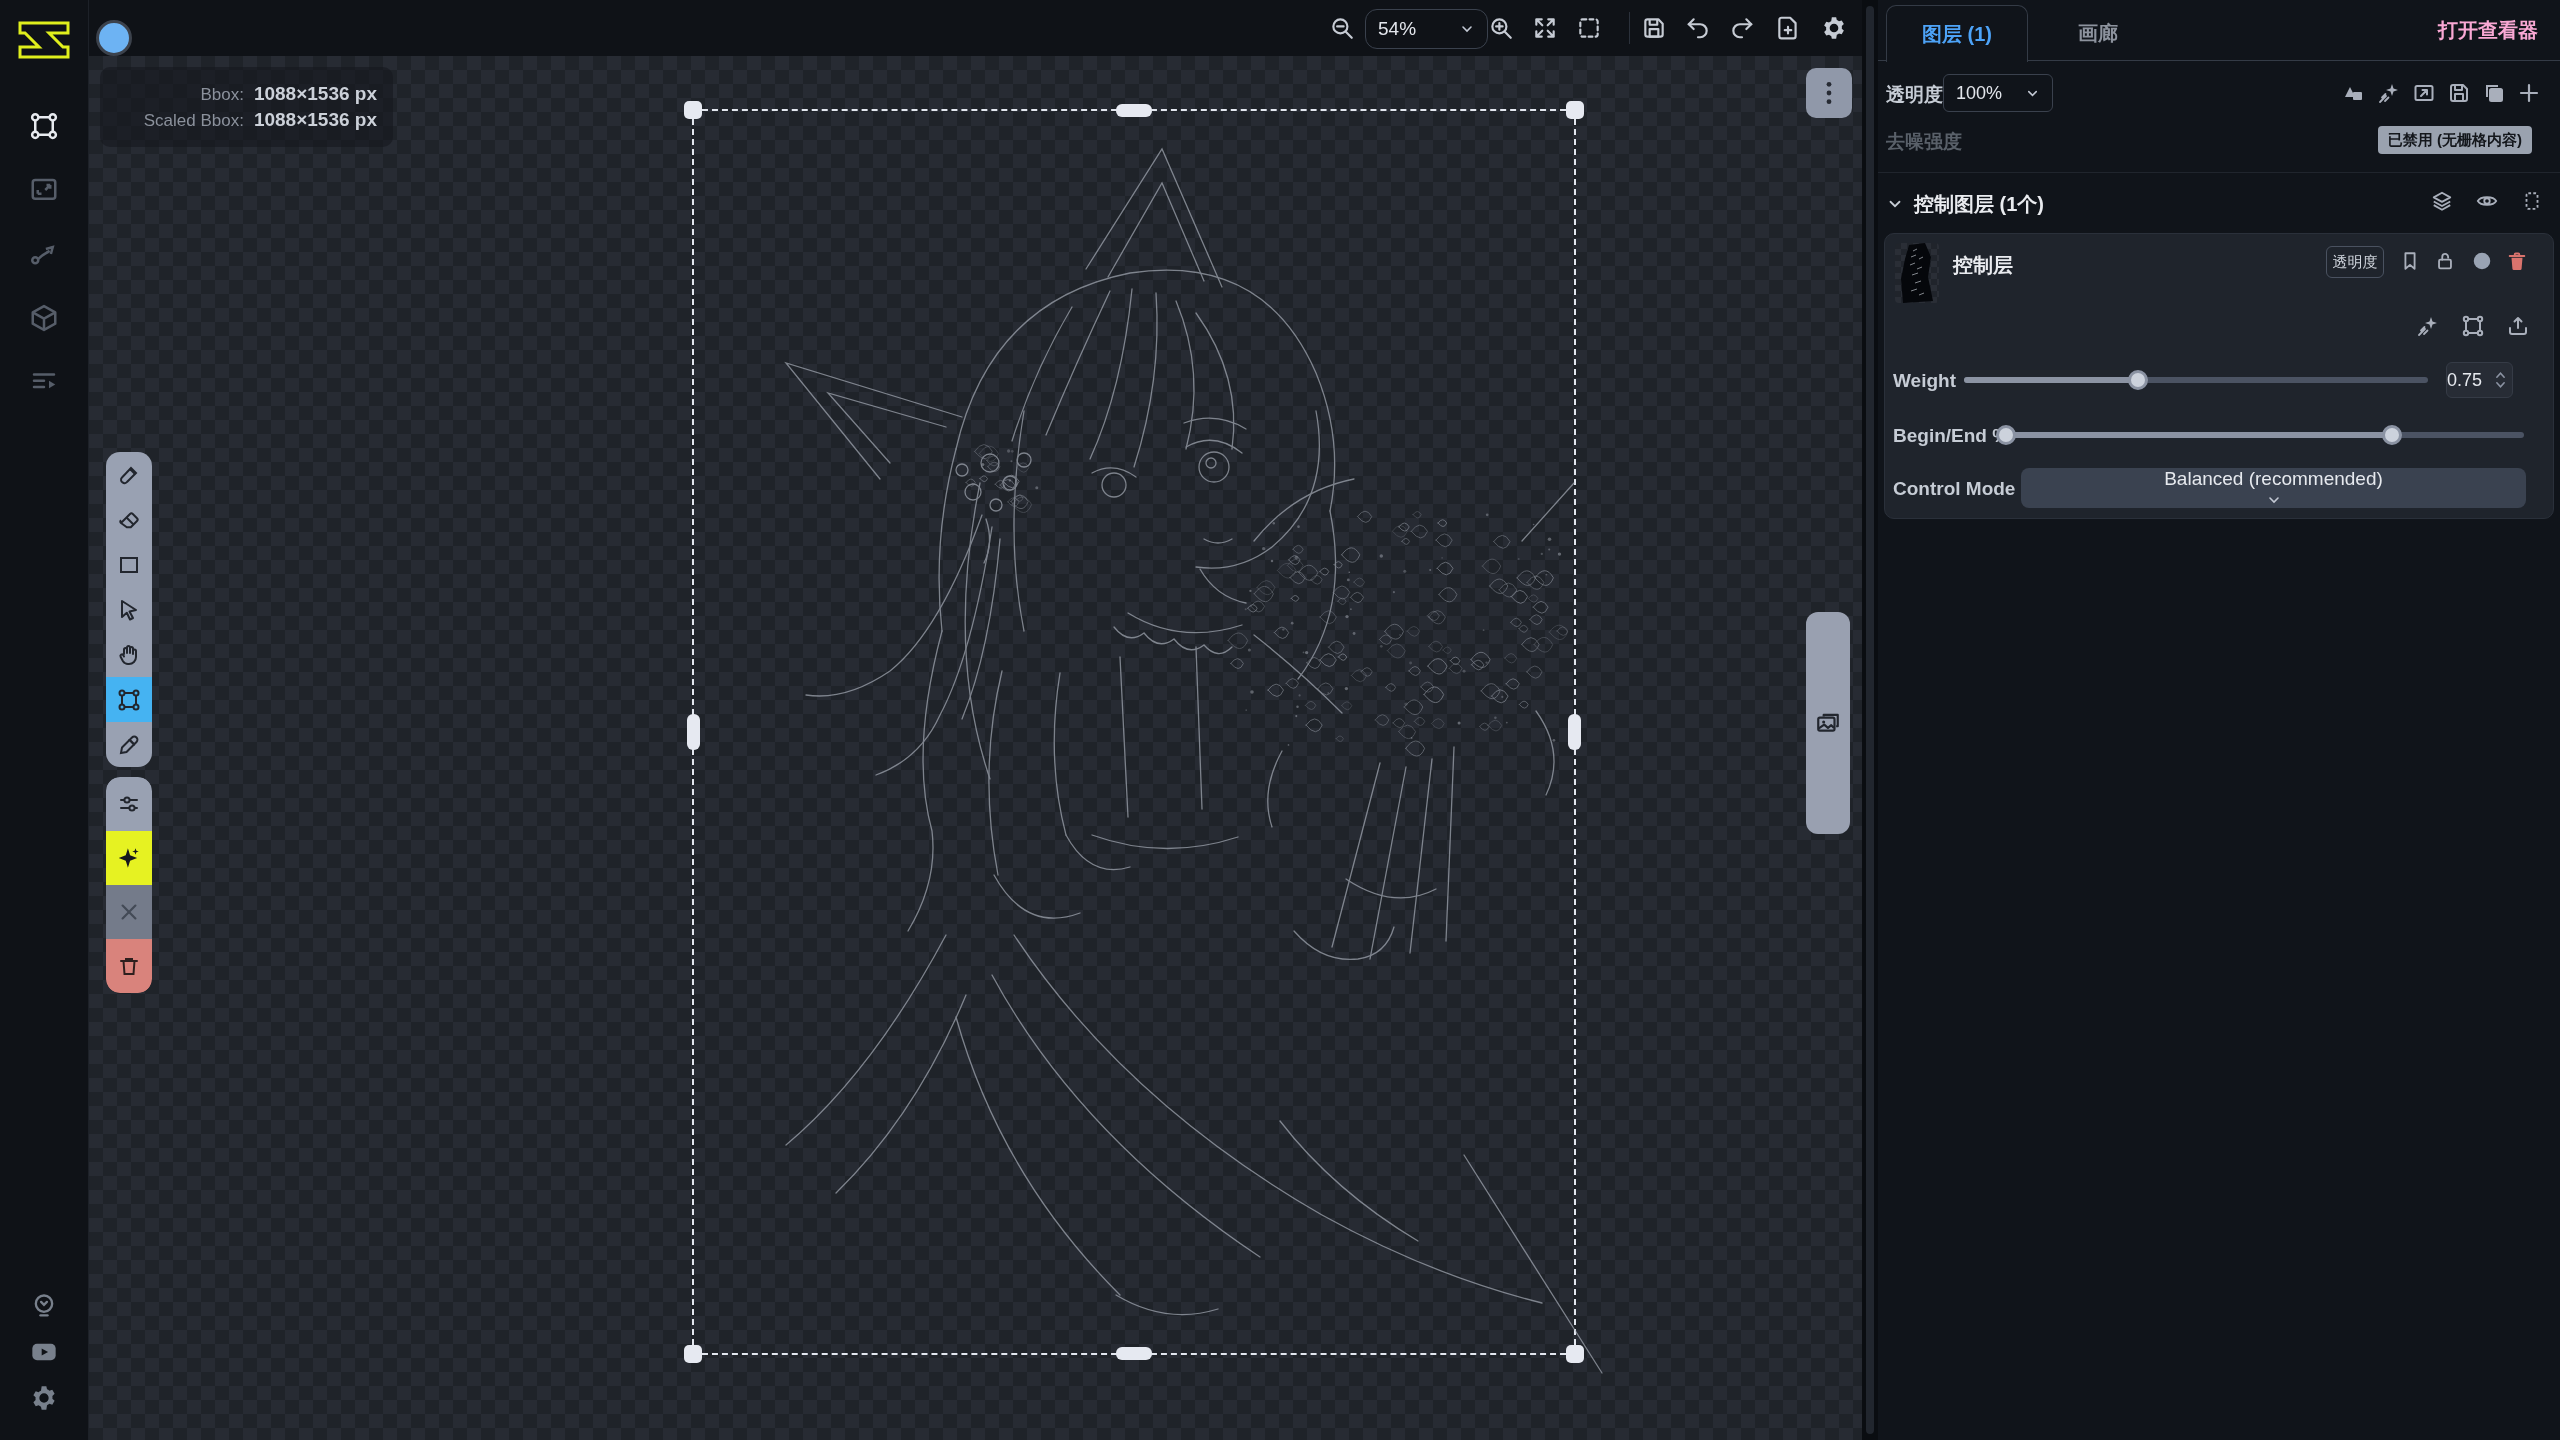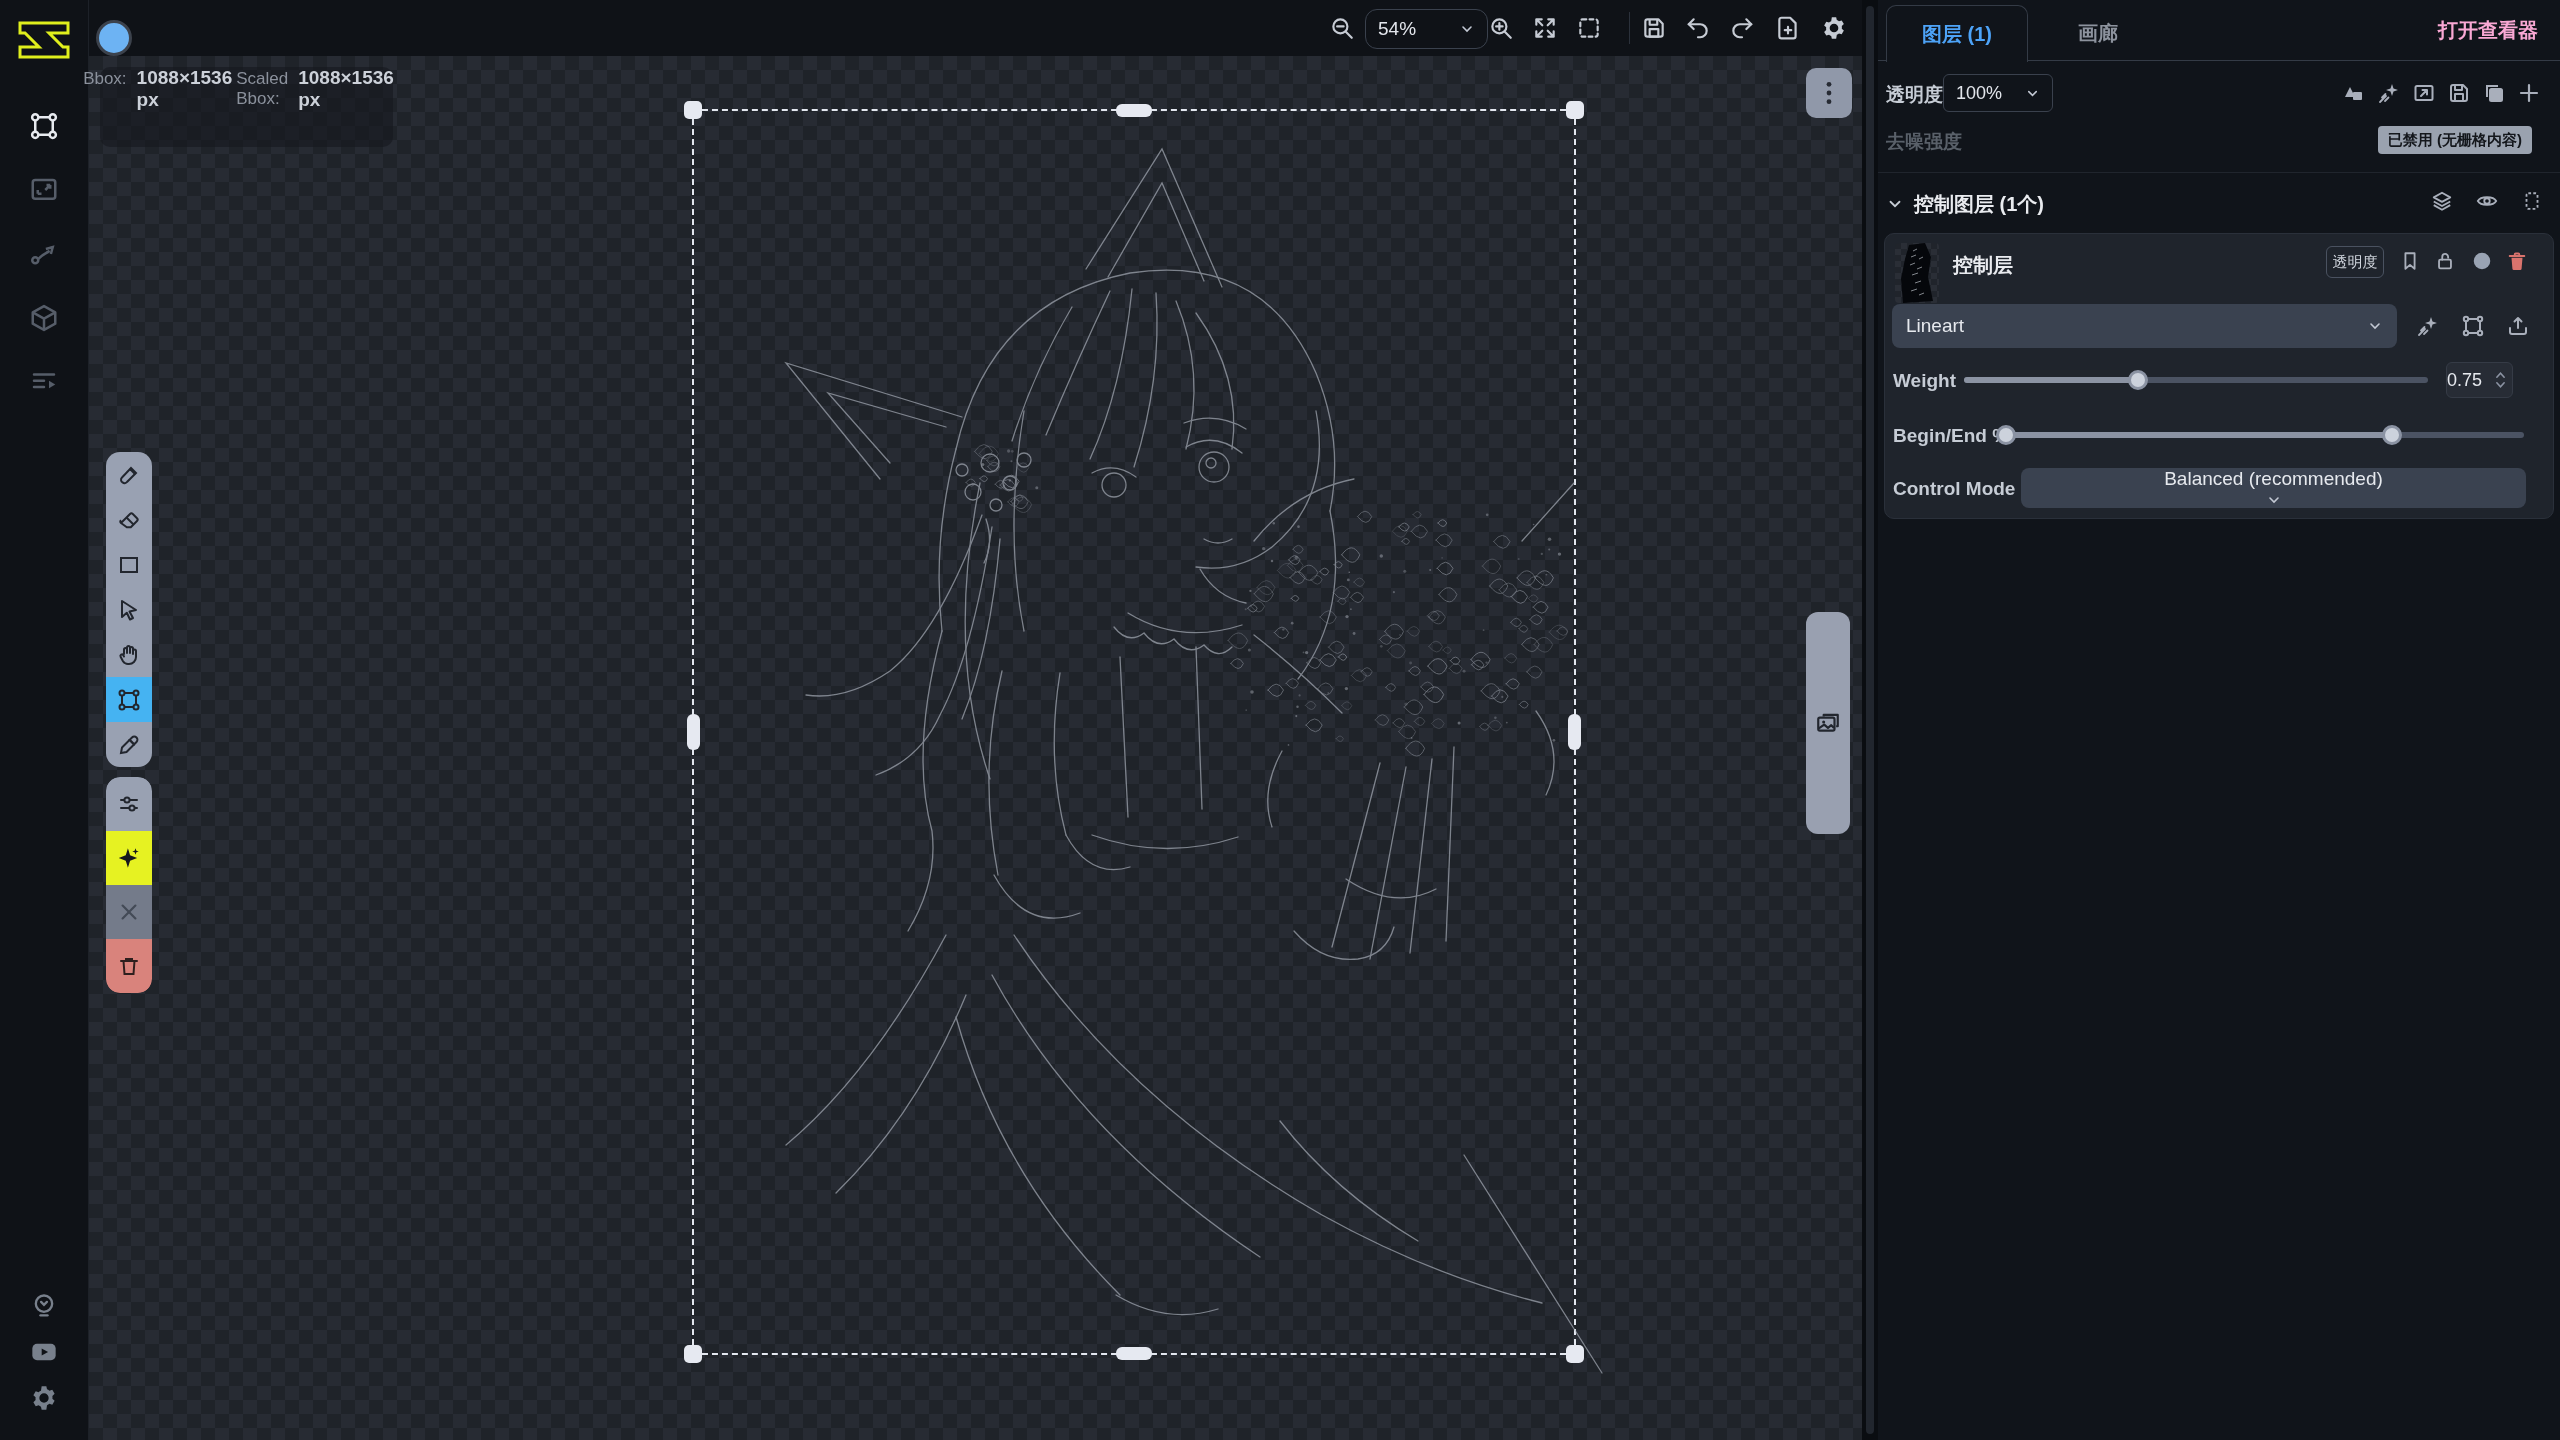--- a/index.html
+++ b/index.html
@@ -25,21 +25,21 @@
   .tb-ic{top:15px;width:26px;height:26px;color:#c6cbd4;cursor:pointer;}
   #zoom-select{left:1276px;top:9px;width:97px;height:38px;border:1px solid #3a414d;border-radius:12px;
     display:flex;align-items:center;justify-content:space-between;padding:0 12px;cursor:pointer;}
   #zoom-select span{font-size:19px;color:#e3e6ec;}
   .tb-div{left:1540px;top:12px;width:1px;height:32px;background:#2b313b;}
   
   #canvas{left:89px;top:56px;width:1773px;height:1384px;}
   #progress-dot{left:96px;top:20px;width:30px;height:30px;border-radius:50%;
     background:#6db3f3;border:3px solid #3c424c;}
   #bbox-info{left:11px;top:11px;width:293px;height:80px;border-radius:10px;
-    background:rgba(22,25,31,.62);display:flex;flex-direction:row;justify-content:center;gap:4px;padding-right:16px;box-sizing:border-box;}
+    background:rgba(22,25,31,.62);display:flex;flex-direction:column;justify-content:center;gap:4px;padding-right:16px;box-sizing:border-box;}
   .binfo-row{display:flex;justify-content:flex-end;gap:10px;align-items:baseline;}
   .binfo-label{font-size:17px;color:#8b919c;}
   .binfo-val{font-size:19px;font-weight:bold;color:#ccd1d9;}
   
   .toolcol{left:17px;width:46px;border-radius:14px;overflow:hidden;background:#99a1b2;}
   .tool-cell{width:46px;display:flex;align-items:center;justify-content:center;color:#22262e;cursor:pointer;}
   .tool-cell.sel{background:#45b3f2;}
   .tool-cell.gen{background:#e6f222;color:#16181d;}
   .tool-cell.dis{background:#747b8a;color:#434a56;}
   .tool-cell.danger{background:#d9837c;color:#2e1f1e;}
@@ -716,26 +716,20 @@
           <circle cx="12" cy="12" r="9" fill="#99a3b3"></circle>
         </svg>
     </div>
     <div class="abs card-ic" style="left:621px;color:#d9736d;">
       <svg width="22" height="22" viewBox="0 0 24 24" fill="currentColor">
           <path d="M4 6.5 H20 M9.5 6.5 V4.8 a1 1 0 0 1 1-1 h3 a1 1 0 0 1 1 1 V6.5" stroke="currentColor" stroke-width="2" stroke-linecap="round" fill="none"></path>
           <path d="M6 8.5 H18 L17 20.5 a1.5 1.5 0 0 1-1.5 1.3 H8.5 A1.5 1.5 0 0 1 7 20.5 Z"></path>
         </svg>
     </div>
 
-    <div id="model-select" class="abs">
-      <span>Lineart</span>
-      <svg class="chev" width="16" height="16" viewBox="0 0 24 24" fill="none" stroke="currentColor" stroke-width="2.4" stroke-linecap="round">
-          <path d="M6 9 L12 15 L18 9"></path>
-        </svg>
-    </div>
     <div class="abs mrow-ic" style="left:531px;">
       <svg width="24" height="24" viewBox="0 0 24 24" fill="currentColor">
           <path d="M15 3 L16.5 7.5 L21 9 L16.5 10.5 L15 15 L13.5 10.5 L9 9 L13.5 7.5 Z"></path>
           <path d="M3 21 L9 15 M5 16.5 L8.5 13 M8 20 L11.5 16.5" stroke="currentColor" stroke-width="1.8" stroke-linecap="round"></path>
         </svg>
     </div>
     <div class="abs mrow-ic" style="left:576px;">
       <svg width="24" height="24" viewBox="0 0 24 24" fill="none" stroke="currentColor" stroke-width="2">
           <rect x="5" y="5" width="14" height="14"></rect>
           <rect x="2.8" y="2.8" width="4.4" height="4.4" rx="2.2" fill="#1f242c"></rect>

